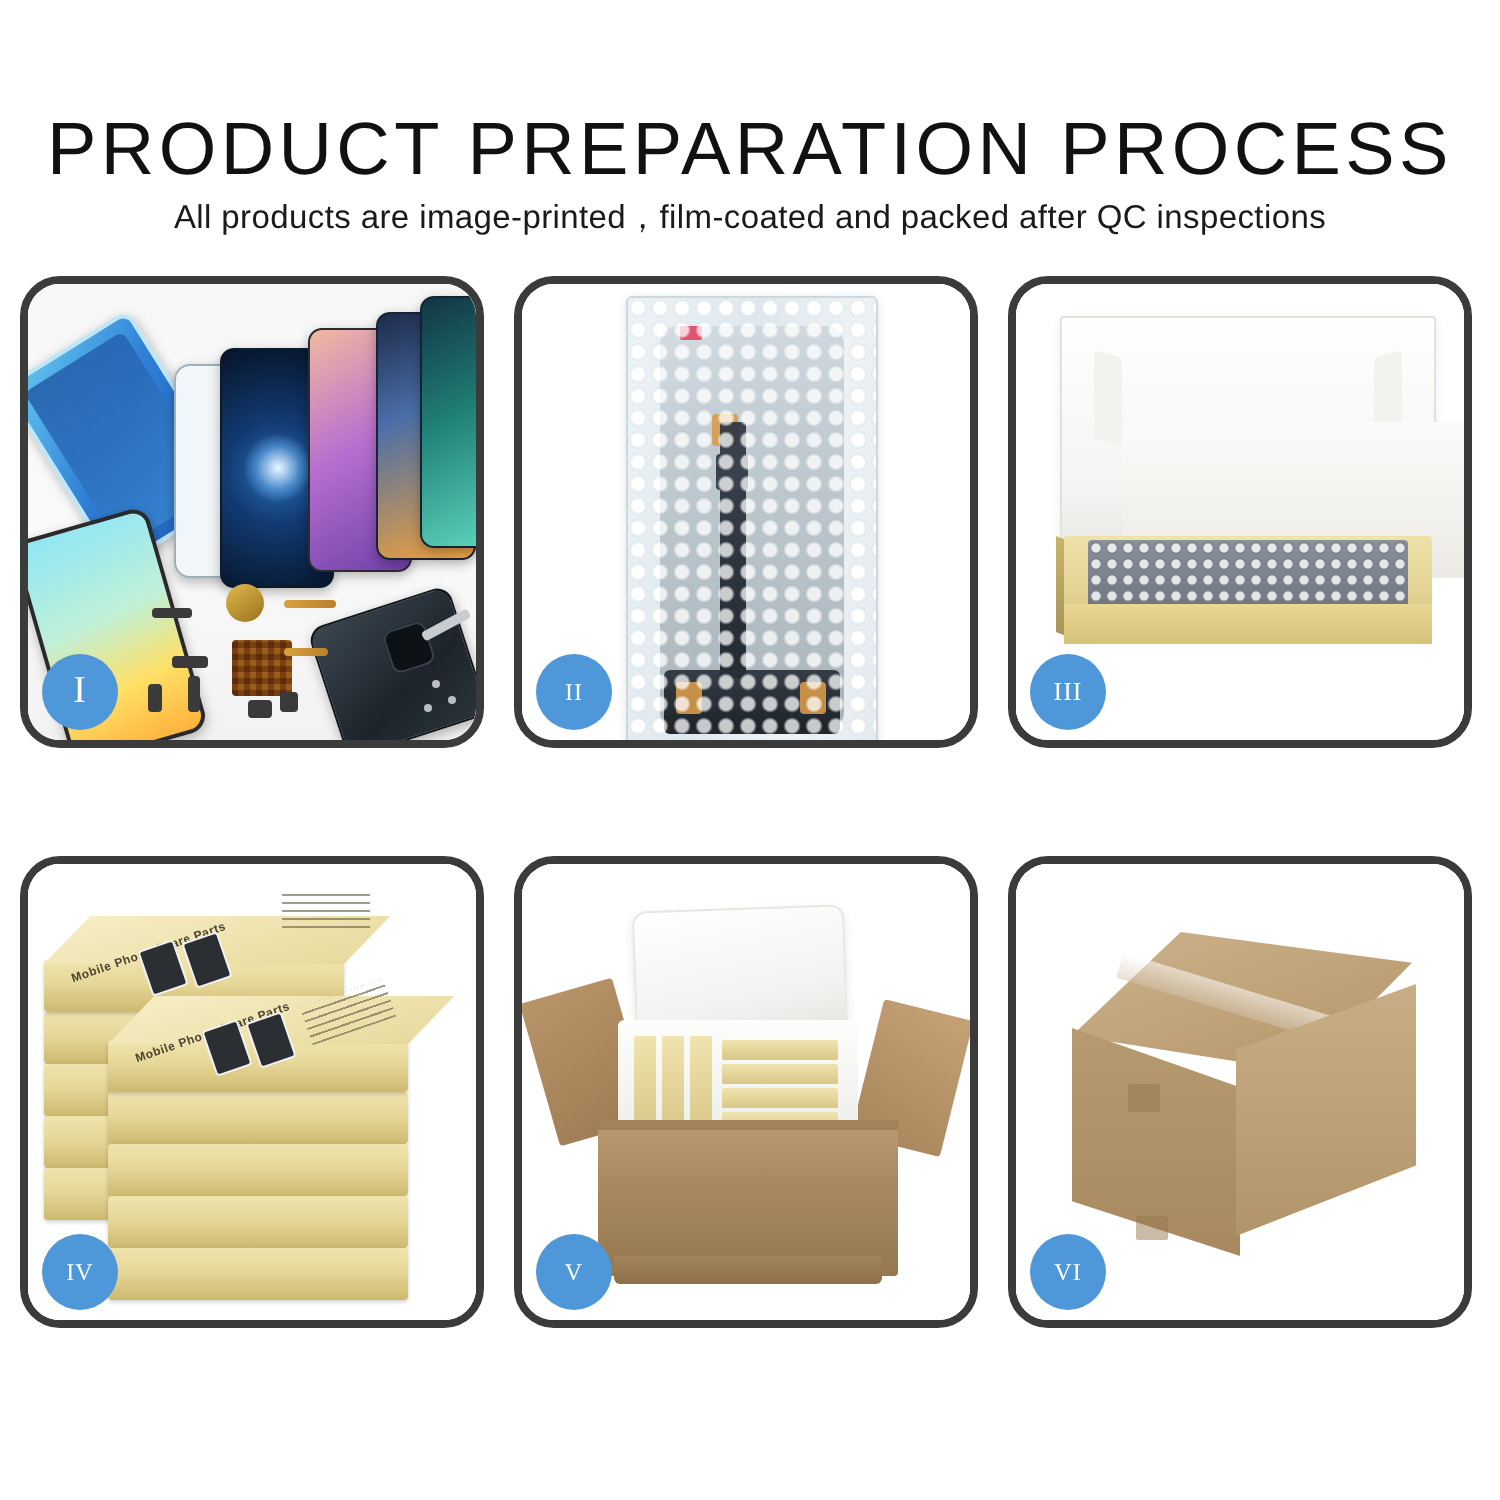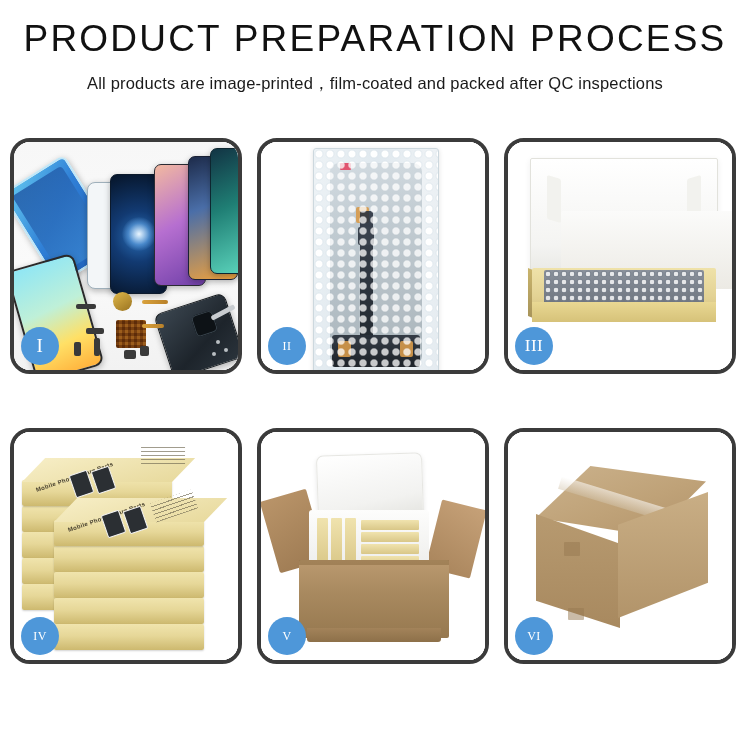--- a/index.html
+++ b/index.html
@@ -7,35 +7,34 @@
   body{
     width:750px;height:750px;
     background:#ffffff;
     font-family:"Liberation Sans","DejaVu Sans",sans-serif;
     overflow:hidden;
     position:relative;
   }
   .page{width:750px;height:750px;position:relative;}
 
   
-  .header{padding-top:16px;text-align:center;}
+  .header{padding-top:52px;text-align:center;}
   .title{
     font-size:37px;
     letter-spacing:2.2px;
     color:#111111;
     font-weight:500;
     line-height:46px;
     white-space:nowrap;
   }
   .subtitle{
     font-size:16.5px;
     color:#1a1a1a;
     font-weight:400;
     letter-spacing:.2px;
-    margin-top:10px;
     line-height:22px;
     white-space:nowrap;
   }
 
   
   .grid{
     position:absolute;
     left:10px;top:138px;
     width:730px;height:556px;
     display:grid;
@@ -57,21 +56,21 @@
     position:absolute;left:7px;bottom:5px;
     width:38px;height:38px;border-radius:50%;
     background:#4e97d9;
     color:#ffffff;
     font-family:"Liberation Serif","DejaVu Serif",serif;
     font-size:19px;
     display:flex;align-items:center;justify-content:center;
     letter-spacing:.5px;
     z-index:40;
   }
-  .badge.w3{font-size:17px;}
+  .badge.w3{font-size:13px;}
   .badge.w2{font-size:12px;}
 
   
   .p1bg{position:absolute;inset:0;background:linear-gradient(180deg,#f7f7f7 0%,#fafafa 55%,#f2f2f2 100%);}
   .ph{position:absolute;border-radius:7px;box-shadow:0 2px 6px rgba(0,0,0,.28);}
   .ph-tilt{
     left:10px;top:24px;width:70px;height:104px;
     background:linear-gradient(145deg,#63c7f0 0%,#2f7fd6 45%,#1f5fbb 100%);
     transform:rotate(-32deg);
     border:2px solid #bfe6f7;

